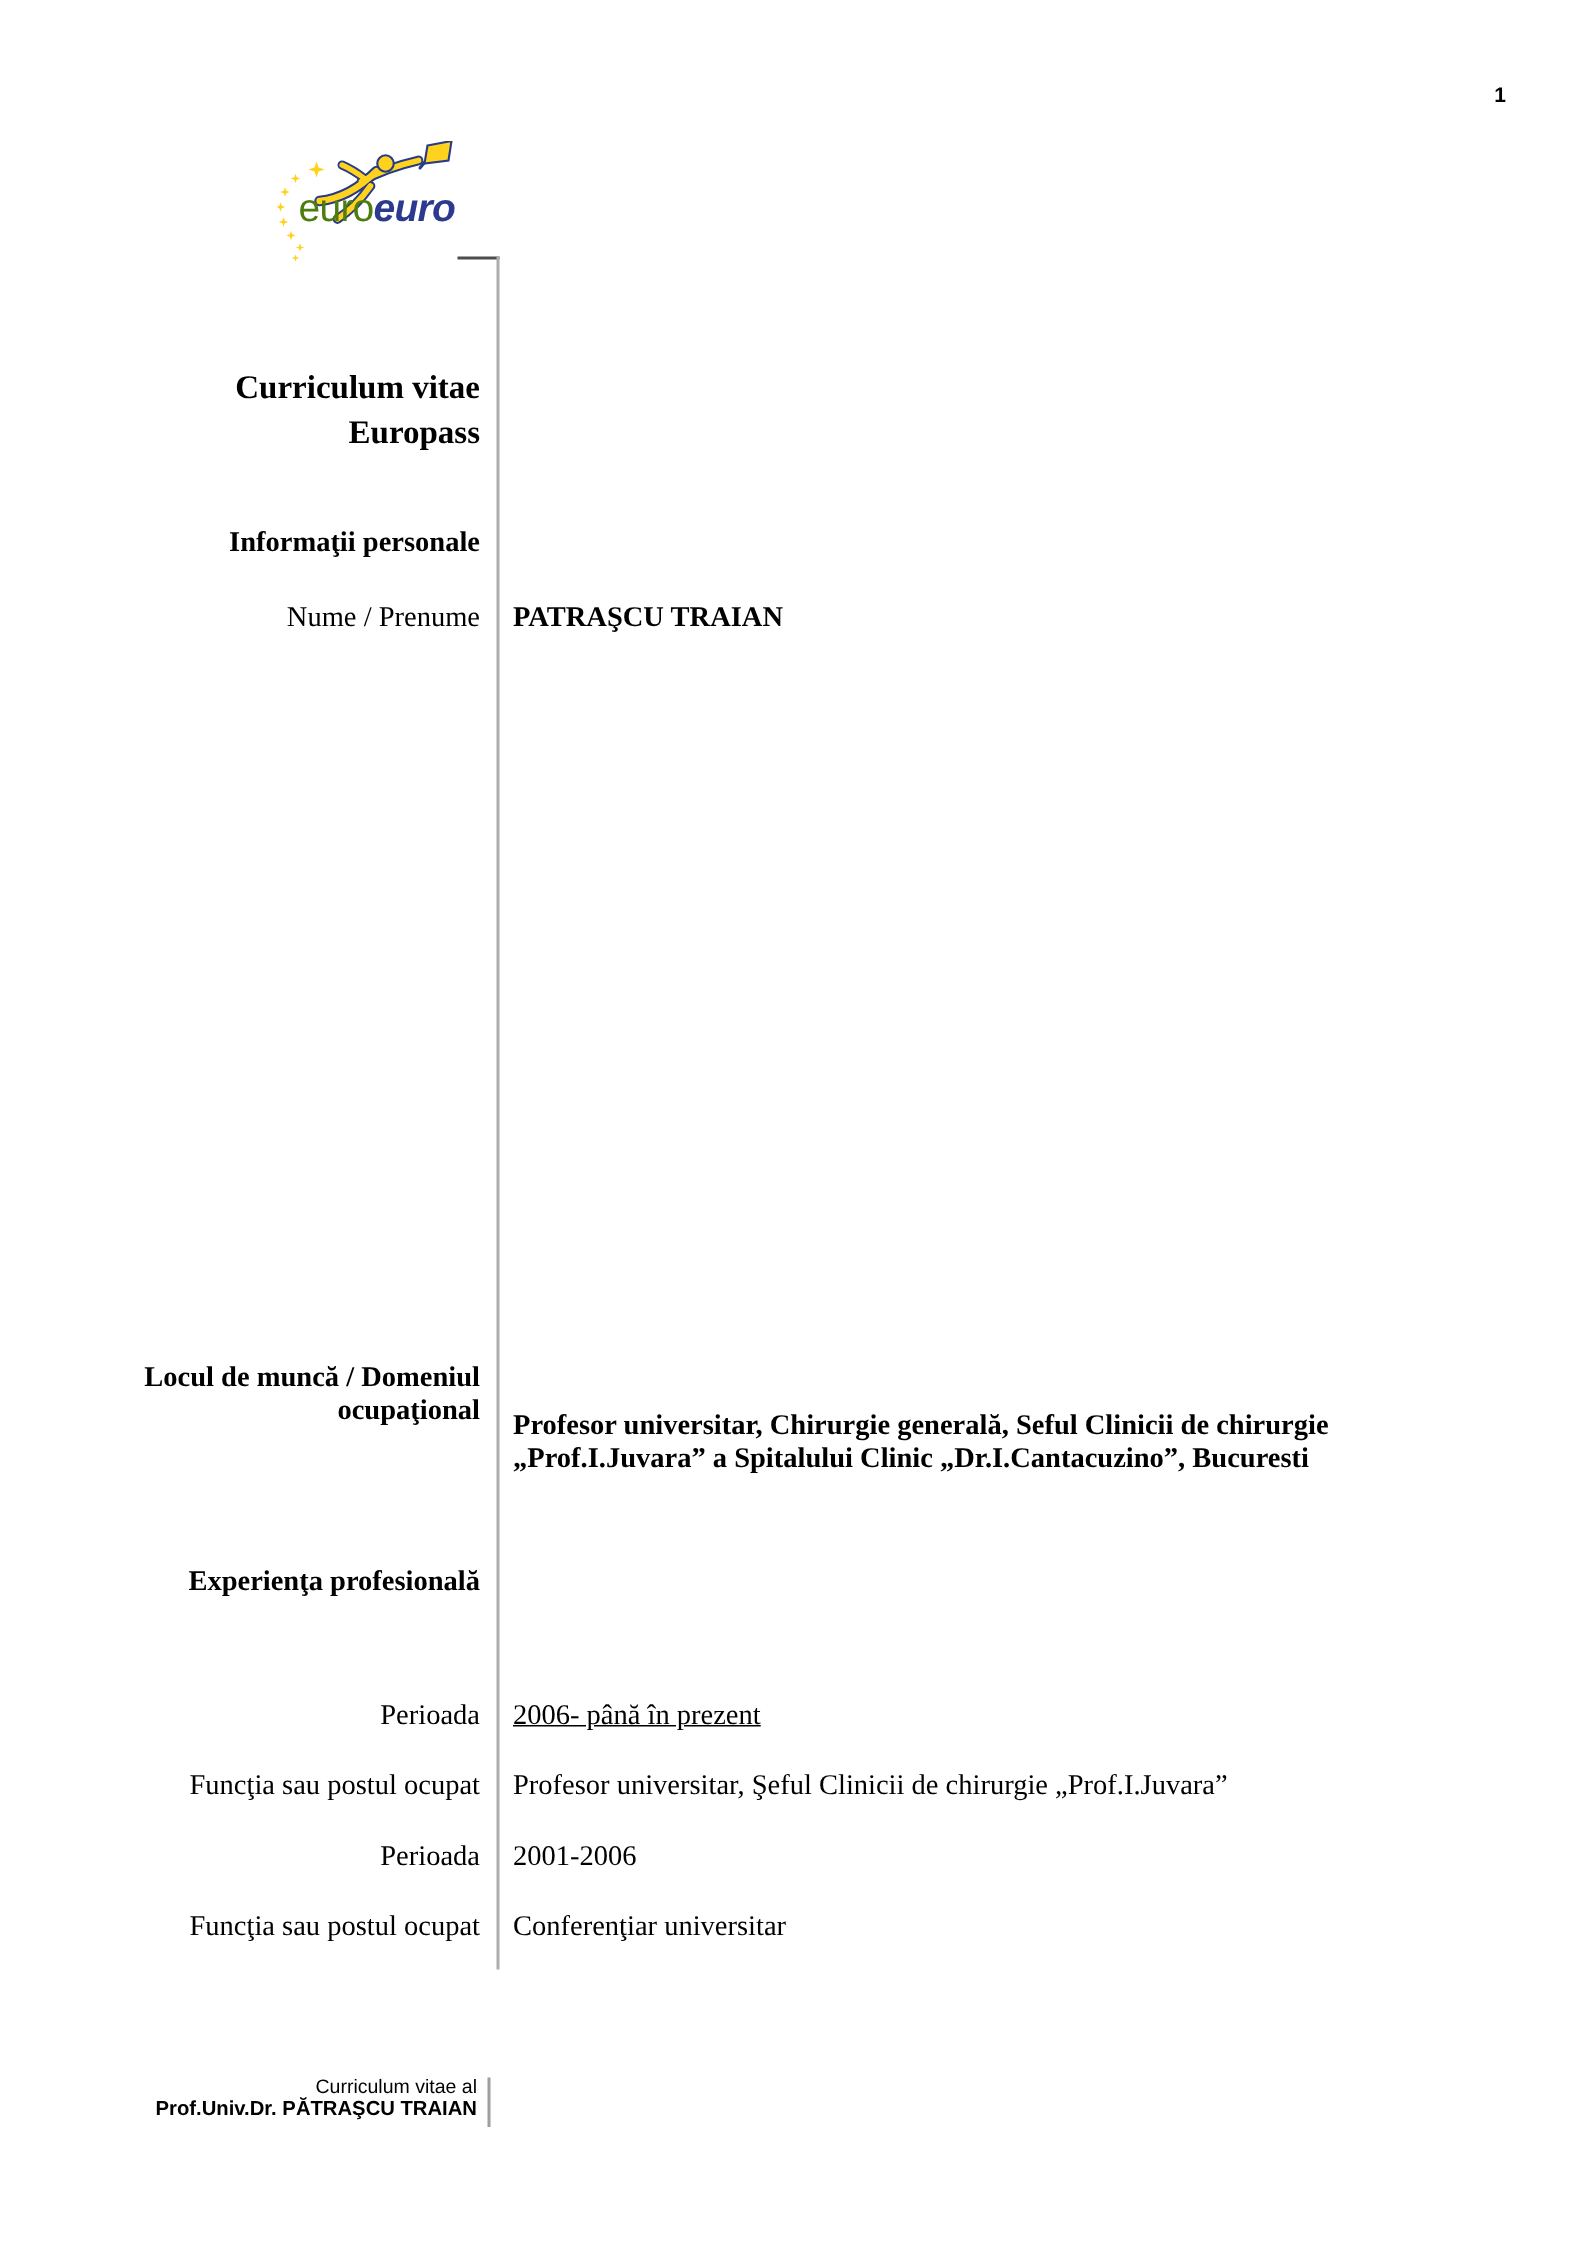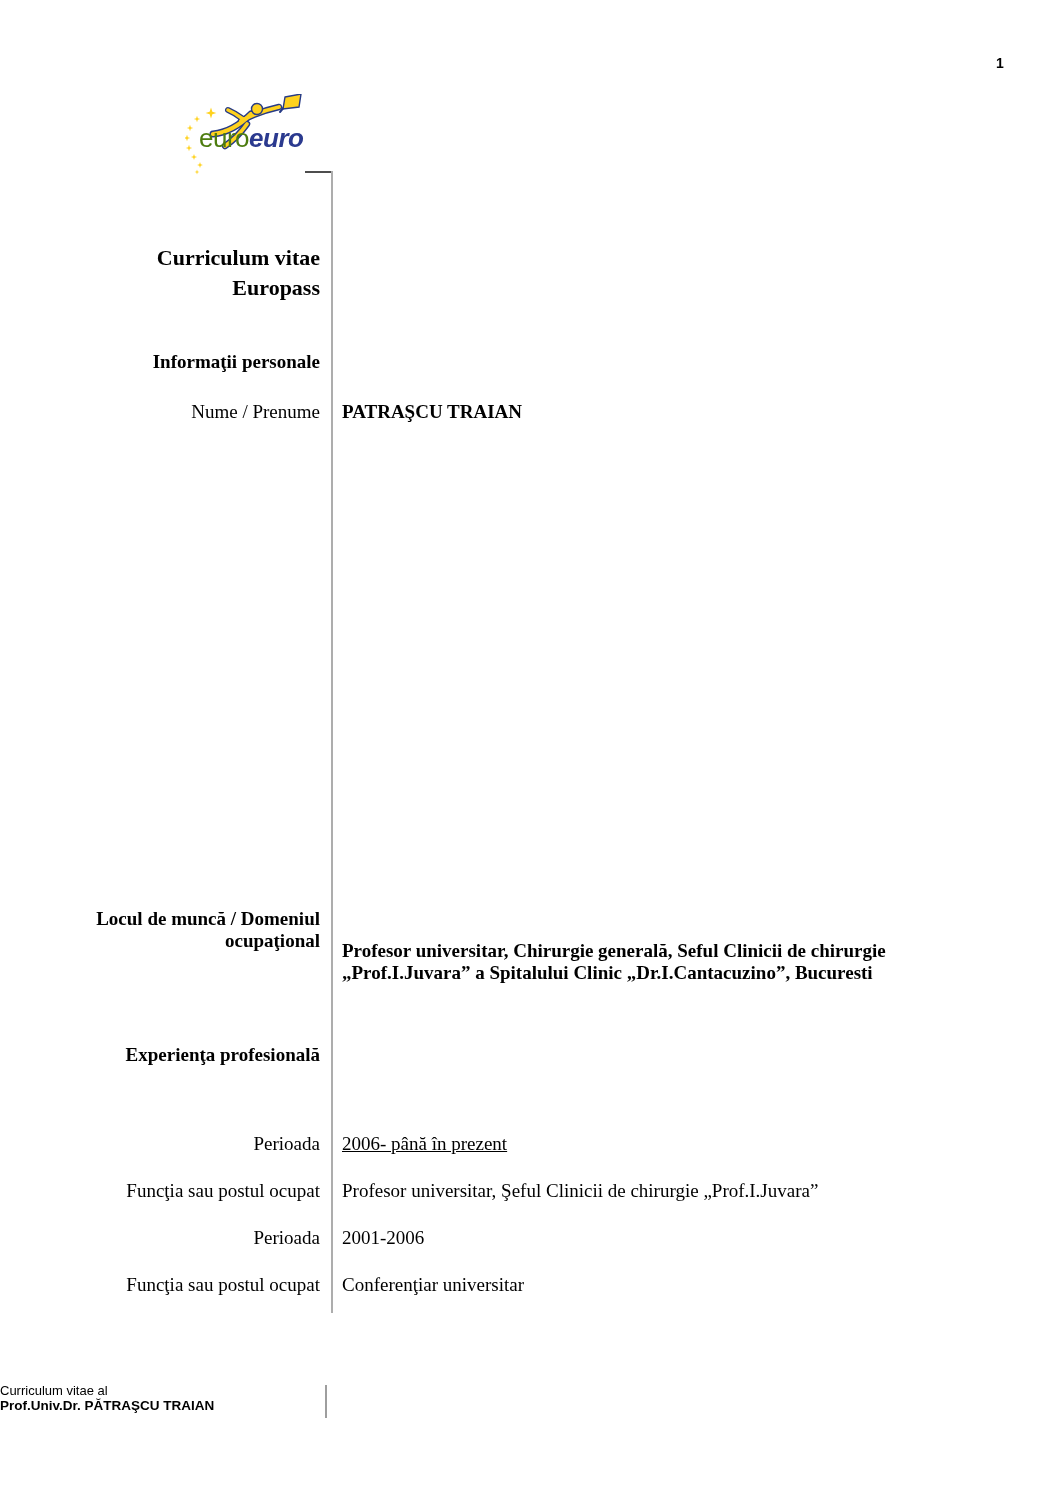--- a/index.html
+++ b/index.html
@@ -116,20 +116,21 @@
   .v-row1 { top: 1180px; }
   .v-row2 { top: 1227px; }
   .v-row3 { top: 1274px; }
 
   
   .footer {
     position: absolute;
     left: 0;
     top: 1383px;
     width: 318px;
+    text-align: right;
     font-family: "Liberation Sans", sans-serif;
     font-size: 13px;
     line-height: 15px;
   }
   .footer-line2 { font-weight: bold; font-size: 13.5px; }
 </style>
 </head>
 <body>
 
 <div class="page">

